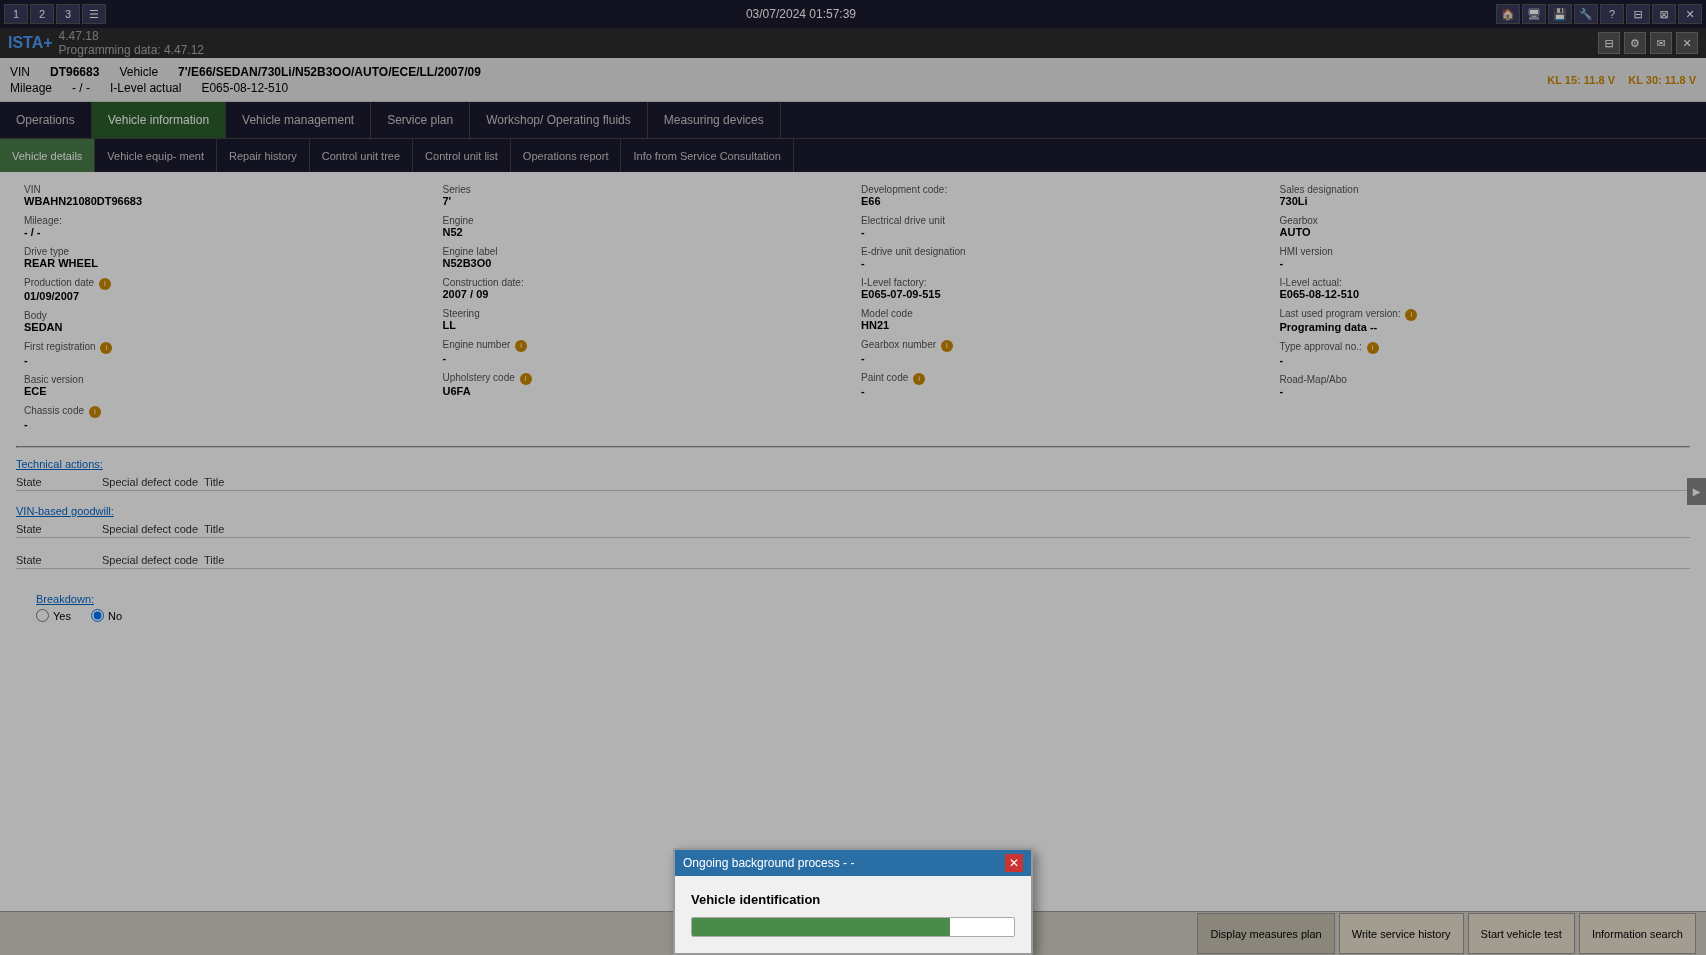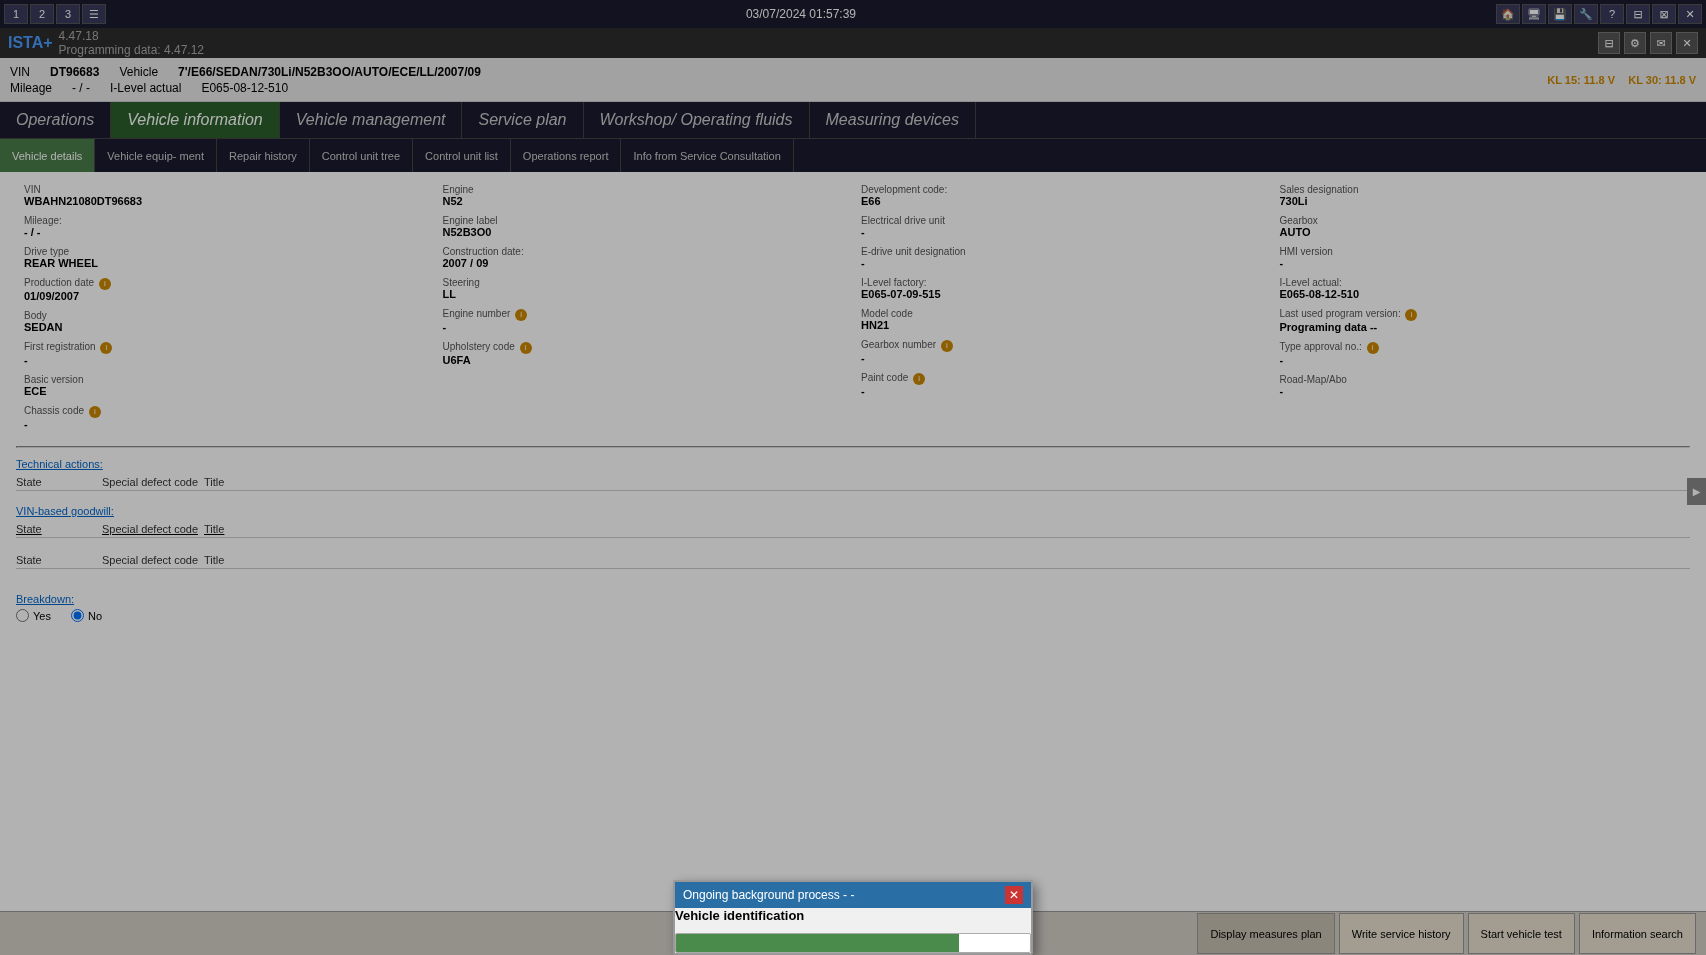--- a/index.html
+++ b/index.html
@@ -79,24 +79,23 @@
       display: flex;
       height: 36px;
     }
     .nav-tab {
       display: flex;
       align-items: center;
       justify-content: center;
       padding: 0 16px;
       color: #ccc;
       cursor: pointer;
-      font-size: 16px;
+      font-size: 12px;
       border-right: 1px solid #444;
       min-width: 80px;
-      font-style: italic;
     }
     .nav-tab.active {
       background: #2a5f2a;
       color: white;
     }
 
     
     .sub-tabs {
       background: #1a1a2e;
       display: flex;
@@ -164,21 +163,21 @@
       display: flex;
       gap: 6px;
       color: #333;
       font-size: 11px;
       padding: 2px 0;
       border-bottom: 1px solid #ccc;
     }
     .table-header-cell { min-width: 80px; font-size: 11px; }
 
     
-    .breakdown-section { margin-top: 16px; padding-top: 8px; }
+    .breakdown-section { margin-top: 16px; padding-top: 8px; margin-left: 20px; }
     .breakdown-label { color: #0066cc; text-decoration: underline; font-size: 11px; cursor: pointer; }
     .radio-group { display: flex; gap: 20px; margin-top: 4px; }
     .radio-option { display: flex; align-items: center; gap: 4px; font-size: 11px; }
 
     
     .modal-overlay {
       position: fixed;
       top: 0; left: 0; right: 0; bottom: 0;
       background: rgba(0,0,0,0.3);
       display: flex;
@@ -207,21 +206,21 @@
       border: none;
       color: white;
       width: 18px;
       height: 18px;
       cursor: pointer;
       font-size: 12px;
       display: flex;
       align-items: center;
       justify-content: center;
     }
-    .modal-body { padding: 0; }
+    .modal-body { padding: 16px; }
     .modal-subtitle { font-size: 13px; font-weight: bold; margin-bottom: 10px; }
     .progress-bar-container {
       background: white;
       border: 1px solid #aaa;
       height: 20px;
       width: 100%;
       border-radius: 2px;
       overflow: hidden;
     }
     .progress-bar-fill {
@@ -393,20 +392,24 @@
         <div class="detail-value">ECE</div>
       </div>
       <div class="detail-item">
         <div class="detail-label">Chassis code <span class="info-icon">i</span></div>
         <div class="detail-value">-</div>
       </div>
     </div>
 
     <div class="detail-col">
       <div class="detail-item">
+        <div class="detail-label">Series</div>
+        <div class="detail-value">7'</div>
+      </div>
+      <div class="detail-item">
         <div class="detail-label">Engine</div>
         <div class="detail-value">N52</div>
       </div>
       <div class="detail-item">
         <div class="detail-label">Engine label</div>
         <div class="detail-value">N52B3O0</div>
       </div>
       <div class="detail-item">
         <div class="detail-label">Construction date:</div>
         <div class="detail-value">2007 / 09</div>
@@ -492,21 +495,21 @@
 
   <div>
     <div class="section-header">Technical actions:</div>
     <div class="table-header-row">
       <div class="table-header-cell">State</div>
       <div class="table-header-cell">Special defect code</div>
       <div class="table-header-cell">Title</div>
     </div>
   </div>
 
-  <div style="margin-top: 14px; text-decoration: underline;">
+  <div style="margin-top: 14px;">
     <div class="section-header">VIN-based goodwill:</div>
     <div class="table-header-row">
       <div class="table-header-cell">State</div>
       <div class="table-header-cell">Special defect code</div>
       <div class="table-header-cell">Title</div>
     </div>
   </div>
 
   <div style="margin-top: 14px;">
     <div class="table-header-row">

